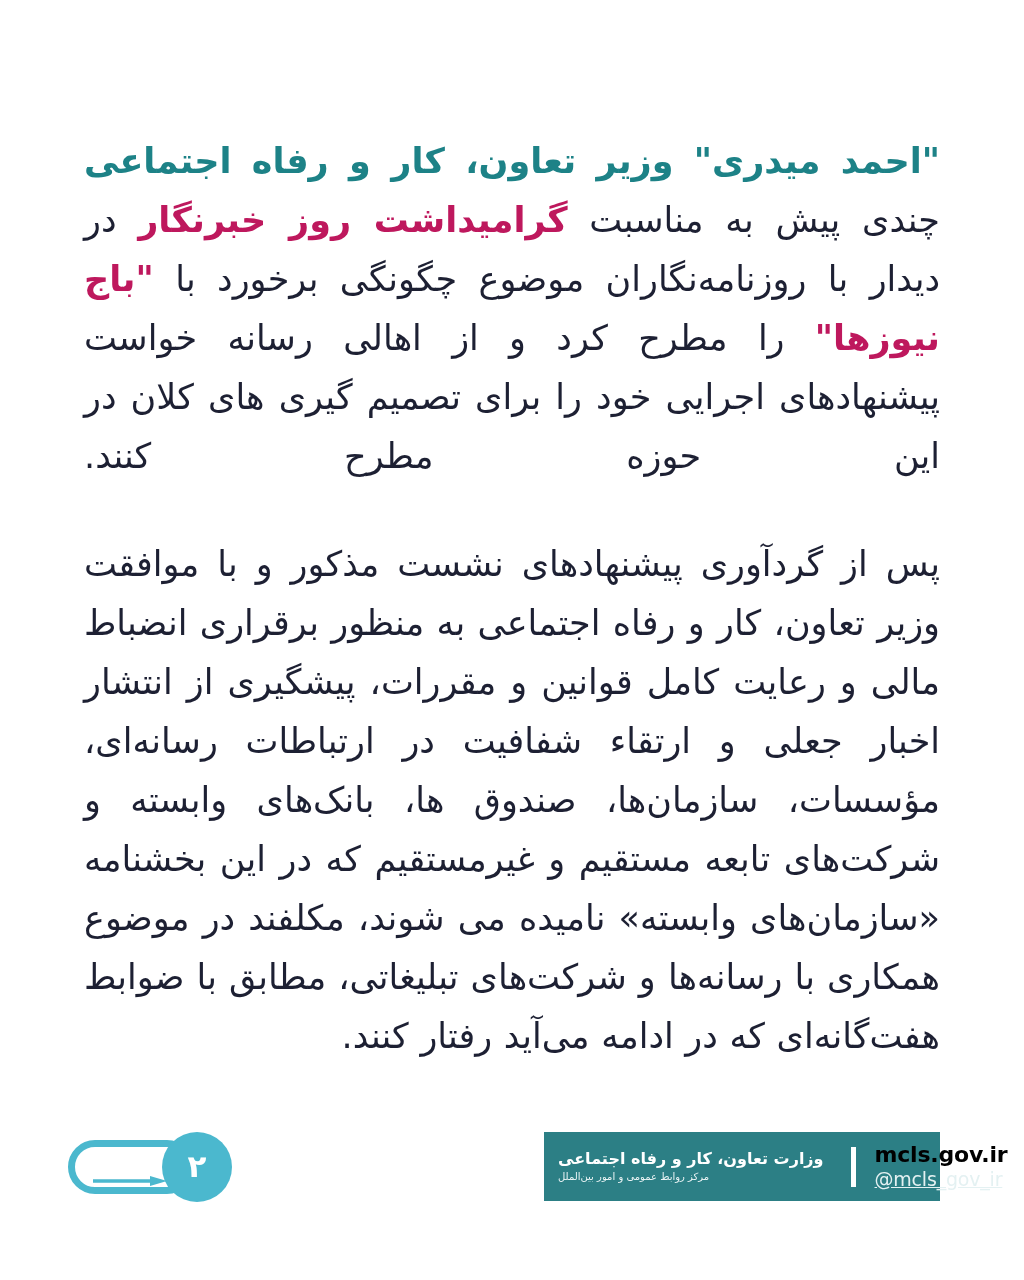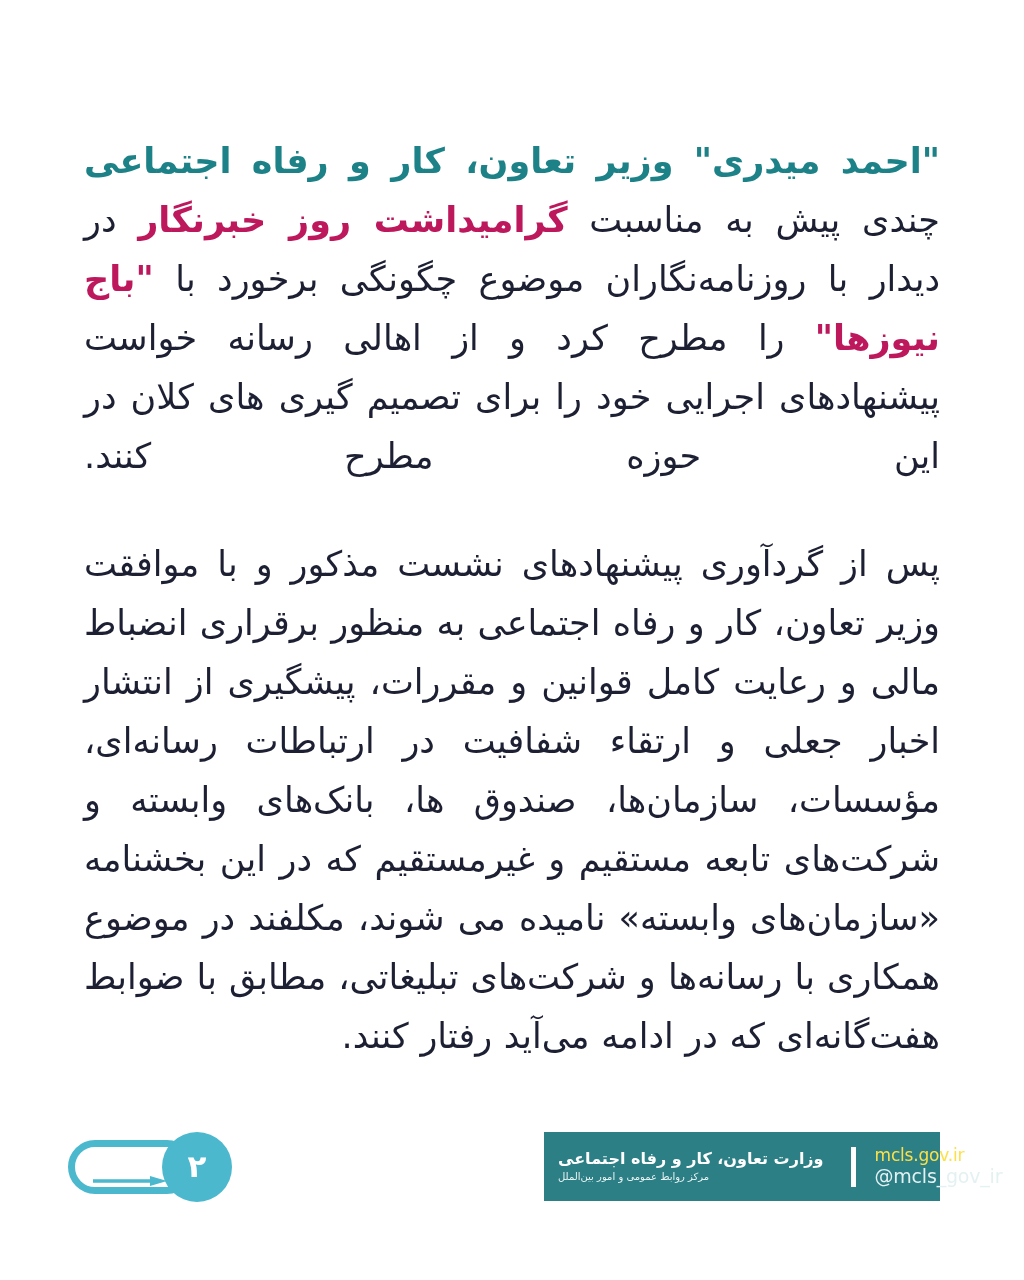--- a/index.html
+++ b/index.html
@@ -127,34 +127,35 @@
   .brand-site {
     display: flex;
     flex-direction: column;
     align-items: flex-start;
     justify-content: center;
     direction: ltr;
     line-height: 1.1;
   }
 
   .brand-url {
-    color: #fde047;
-    font-size: 17px;
-    font-weight: 400;
+    color: #000000;
+    font-size: 22px;
+    font-weight: 700;
     letter-spacing: -0.2px;
     white-space: nowrap;
   }
 
   .brand-handle {
     color: #e4f1f2;
     font-size: 19px;
     font-weight: 400;
     letter-spacing: -0.2px;
     white-space: nowrap;
     margin-top: 1px;
+    text-decoration: underline;
   }
 
   
   .pager {
     position: absolute;
     left: 68px;
     top: 4px;
     width: 160px;
     height: 70px;
   }

